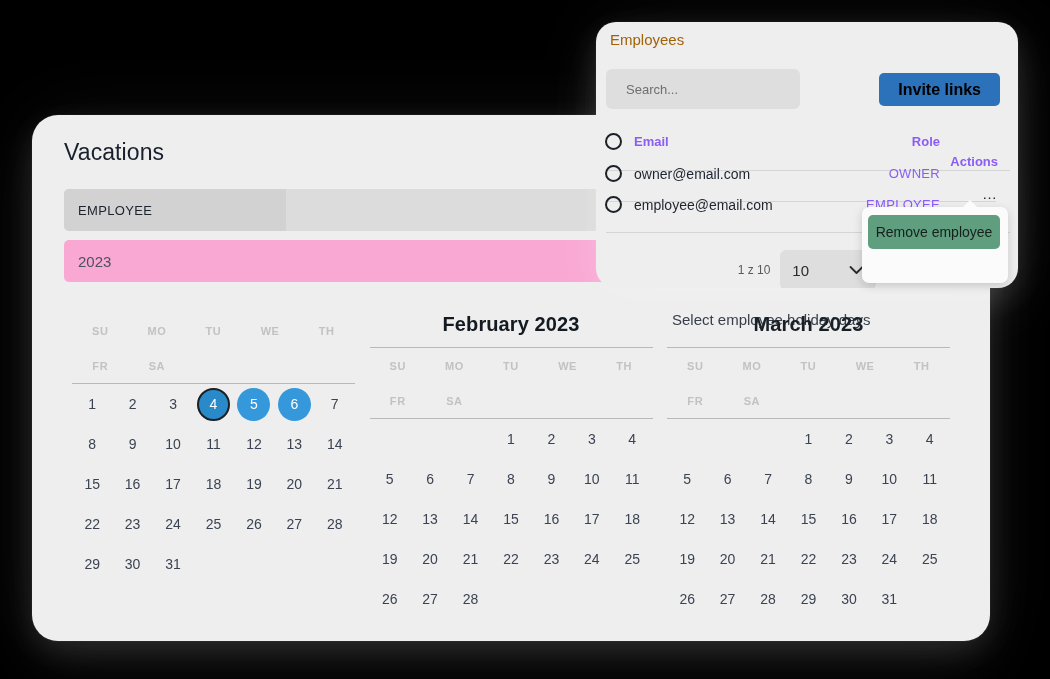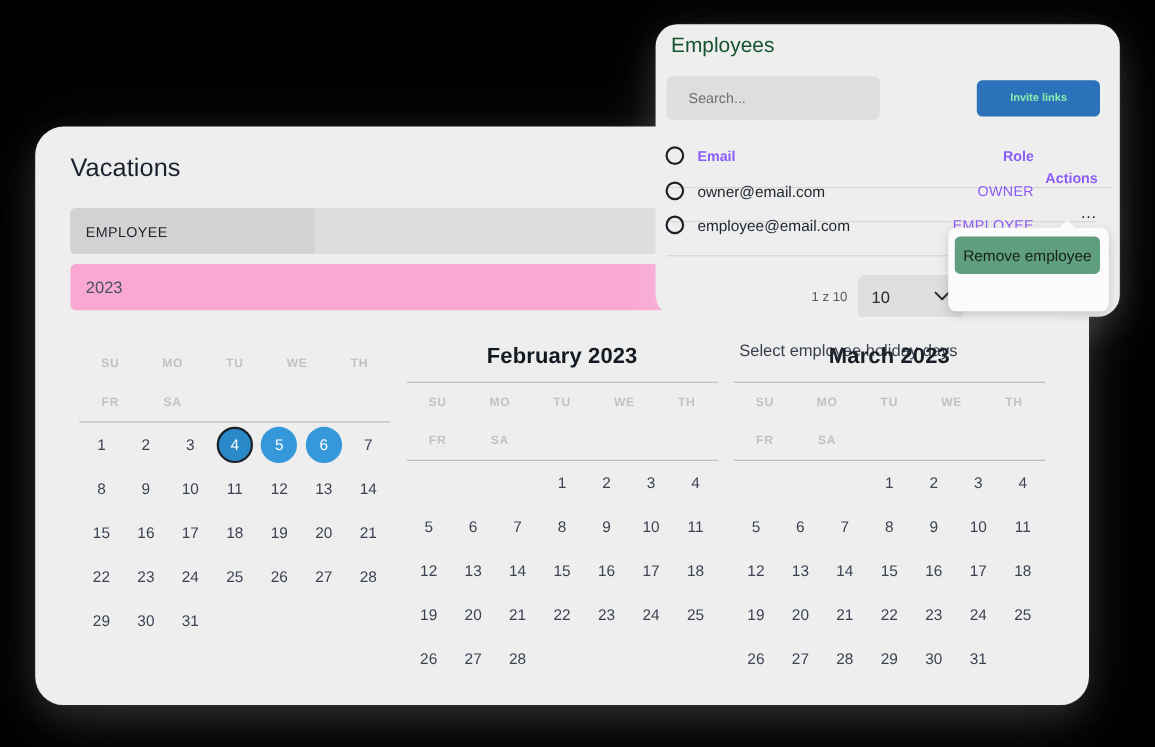--- a/index.html
+++ b/index.html
@@ -175,22 +175,22 @@
   #employees-inner {
     position: absolute;
     inset: 0;
     border-radius: 20px;
     overflow: hidden;
   }
   #emp-title {
     position: absolute;
     left: 14px;
     top: 9px;
-    font-size: 19px;
-    color: #14532d;
+    font-size: 15px;
+    color: #a16207;
   }
   #search-input {
     position: absolute;
     left: 10px;
     top: 47px;
     width: 194px;
     height: 40px;
     background: #dedede;
     border: none;
     border-radius: 6px;
@@ -198,26 +198,26 @@
     font-size: 13px;
     color: #2b2b2b;
     font-family: "Liberation Sans", sans-serif;
   }
   #search-input::placeholder { color: #6f6f6f; }
   #invite-btn {
     position: absolute;
     right: 18px;
     top: 51px;
     height: 33px;
-    padding: 0 30px;
+    padding: 0 19px;
     background: #2b72bb;
-    color: #86efac;
+    color: #000000;
     border: none;
     border-radius: 5px;
-    font-size: 10px;
+    font-size: 16px;
     font-weight: bold;
     font-family: "Liberation Sans", sans-serif;
     cursor: pointer;
   }
 
   .emp-row {
     position: absolute;
     left: 0;
     width: 422px;
     height: 31px;

